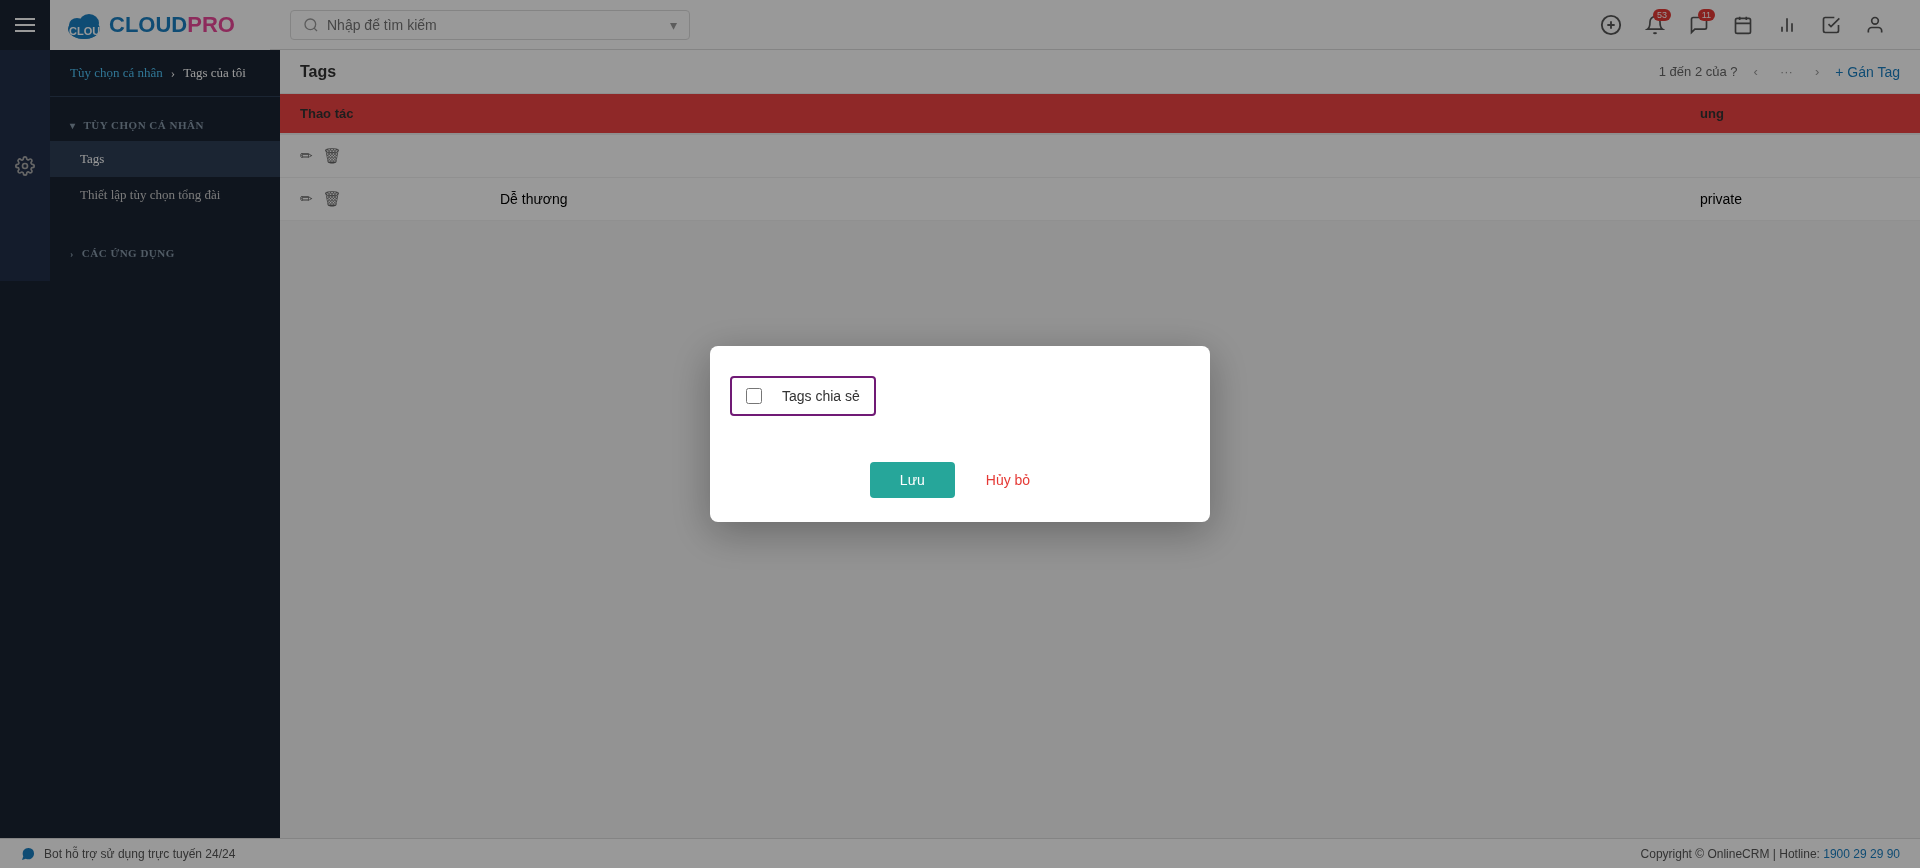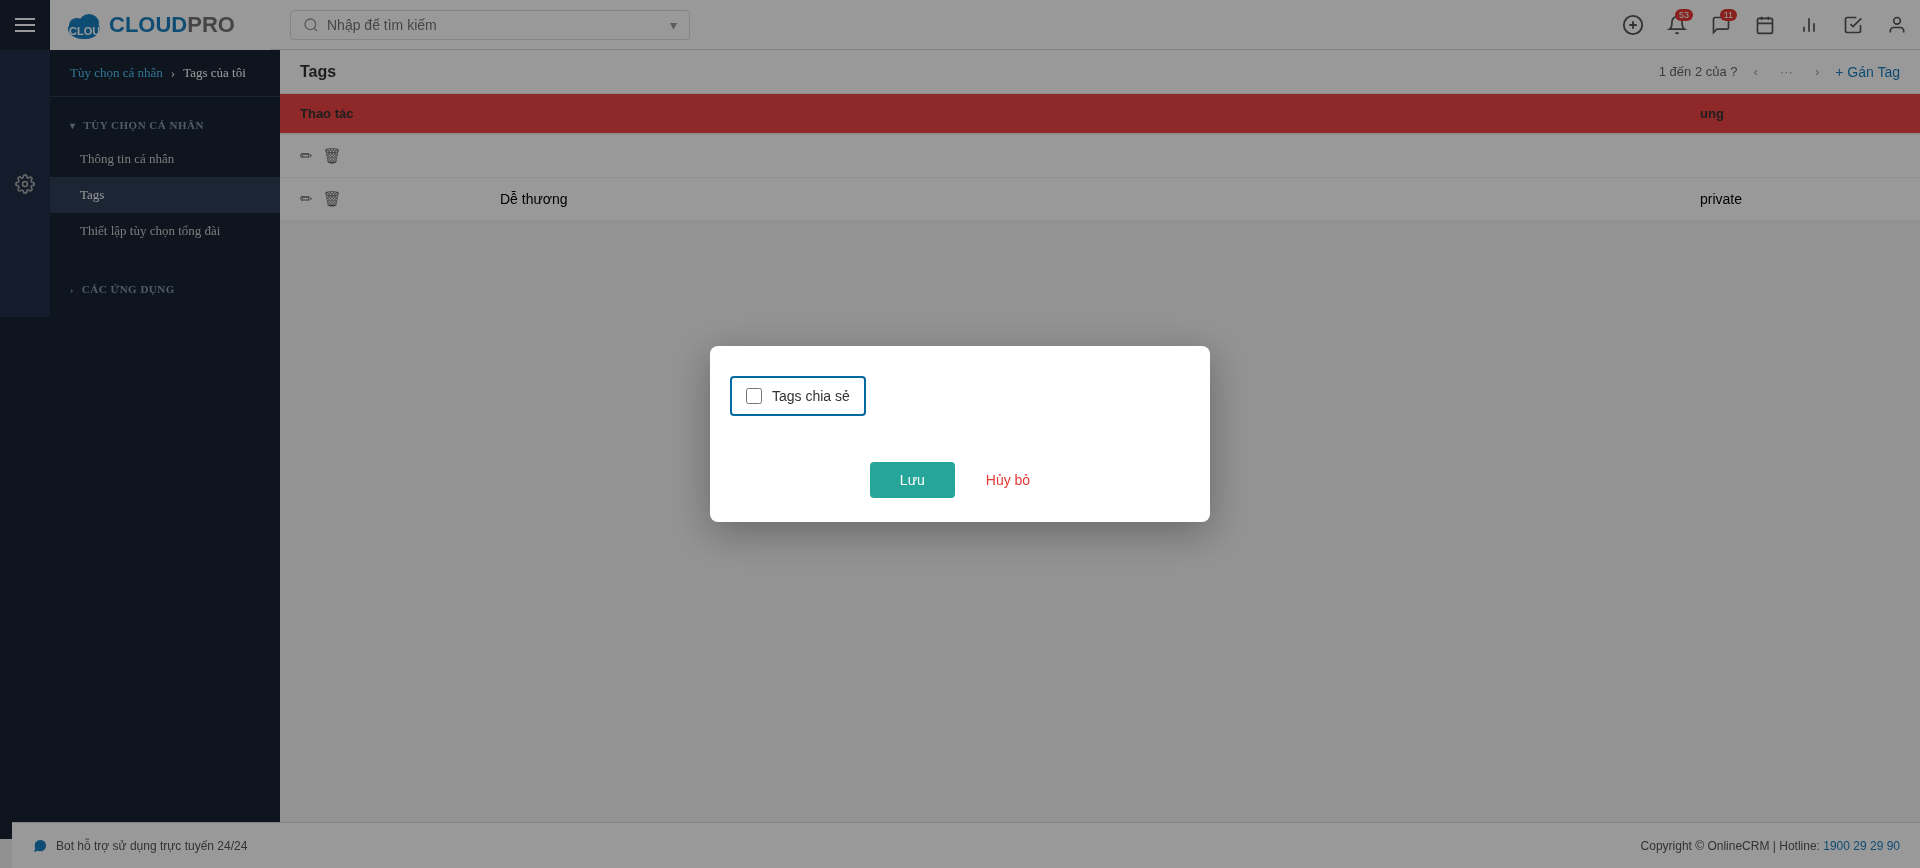--- a/index.html
+++ b/index.html
@@ -28,21 +28,21 @@
       display: flex; align-items: center;
       border: 1px solid #ddd; border-radius: 4px; padding: 6px 12px;
       background: #fff; cursor: text;
     }
     .search-bar input {
       border: none; outline: none; flex: 1; font-size: 14px; color: #999;
       background: transparent;
     }
     .search-arrow { color: #999; margin-left: 8px; }
 
-    .navbar-actions { margin-left: auto; display: flex; align-items: center; gap: 8px; padding-right: 5px; }
+    .navbar-actions { margin-left: auto; display: flex; align-items: center; gap: 8px; padding-right: 27px; }
     .nav-icon-btn {
       width: 36px; height: 36px; display: flex; align-items: center; justify-content: center;
       cursor: pointer; position: relative; color: #555; font-size: 18px;
     }
     .nav-badge {
       position: absolute; top: 2px; right: 2px;
       background: #e53935; color: #fff; font-size: 9px;
       border-radius: 10px; padding: 1px 4px; min-width: 16px; text-align: center;
     }
 
@@ -112,21 +112,21 @@
     .table-row {
       display: grid; grid-template-columns: 200px 1fr 200px;
       padding: 12px 20px; border-bottom: 1px solid #f0f0f0;
       align-items: center;
     }
     .row-actions { display: flex; gap: 10px; align-items: center; }
     .action-icon { cursor: pointer; color: #666; font-size: 15px; }
 
     
     .footer {
-      position: fixed; bottom: 0; left: 12px; right: 0; height: 46px;
+      position: fixed; bottom: 0; left: 0; right: 0; height: 30px;
       background: #fff; border-top: 1px solid #ddd;
       display: flex; align-items: center; justify-content: space-between;
       padding: 0 20px; font-size: 12px; color: #555; z-index: 100; text-align: right;
     }
     .footer-chat { display: flex; align-items: center; gap: 8px; }
     .footer-copyright { color: #555; }
     .footer-copyright a { color: #1a7fc1; text-decoration: none; }
 
     
     .modal-overlay {
@@ -153,22 +153,22 @@
 
     .modal-body { padding: 30px 20px; }
 
     .form-input {
       width: 100%; padding: 8px 12px; border: 2px solid #1a7fc1;
       border-radius: 4px; font-size: 14px; outline: none; color: #333;
       margin-bottom: 20px;
     }
 
     .checkbox-row {
-      display: flex; align-items: flex-end; gap: 10px;
-      border: 2px solid #0369a1; border-radius: 4px;
+      display: flex; align-items: flex-end; gap: 20px;
+      border: 2px solid #701a75; border-radius: 4px;
       padding: 10px 14px; width: fit-content;
     }
     .checkbox-input {
       width: 16px; height: 16px; cursor: pointer;
       border: 1px solid #999; border-radius: 2px;
     }
     .checkbox-label { font-size: 14px; color: #333; font-weight: 500; cursor: pointer; }
 
     .modal-footer {
       display: flex; align-items: center; justify-content: center;
@@ -181,21 +181,21 @@
       cursor: pointer; font-weight: 500;
     }
 
     .btn-cancel {
       background: transparent; color: #e53935; border: none;
       padding: 10px 20px; font-size: 14px; cursor: pointer; font-weight: 500;
     }
 
     
     .logo-cloud { color: #1a7fc1; font-size: 22px; font-weight: 900; }
-    .logo-pro { color: #737373; }
+    .logo-pro { color: #ec4899; }
   </style>
 </head>
 <body>
 
 <div class="top-navbar">
   <div class="hamburger-btn">
     <div class="hamburger-icon">
       <span></span>
         <span></span>
         <span></span>
@@ -282,21 +282,20 @@
         <a>Tùy chọn cá nhân</a>
         <span>›</span>
         <span>Tags của tôi</span>
       </div>
 
       <div class="sidebar-section">
         <div class="sidebar-section-header">
           <span class="arrow">▾</span>
           <span>TÙY CHỌN CÁ NHÂN</span>
         </div>
-        <div class="sidebar-item">Thông tin cá nhân</div>
         <div class="sidebar-item active">Tags</div>
         <div class="sidebar-item">Thiết lập tùy chọn tổng đài</div>
       </div>
 
       <div class="sidebar-section">
         <div class="sidebar-section-header">
           <span class="arrow">›</span>
           <span>CÁC ỨNG DỤNG</span>
         </div>
       </div>

